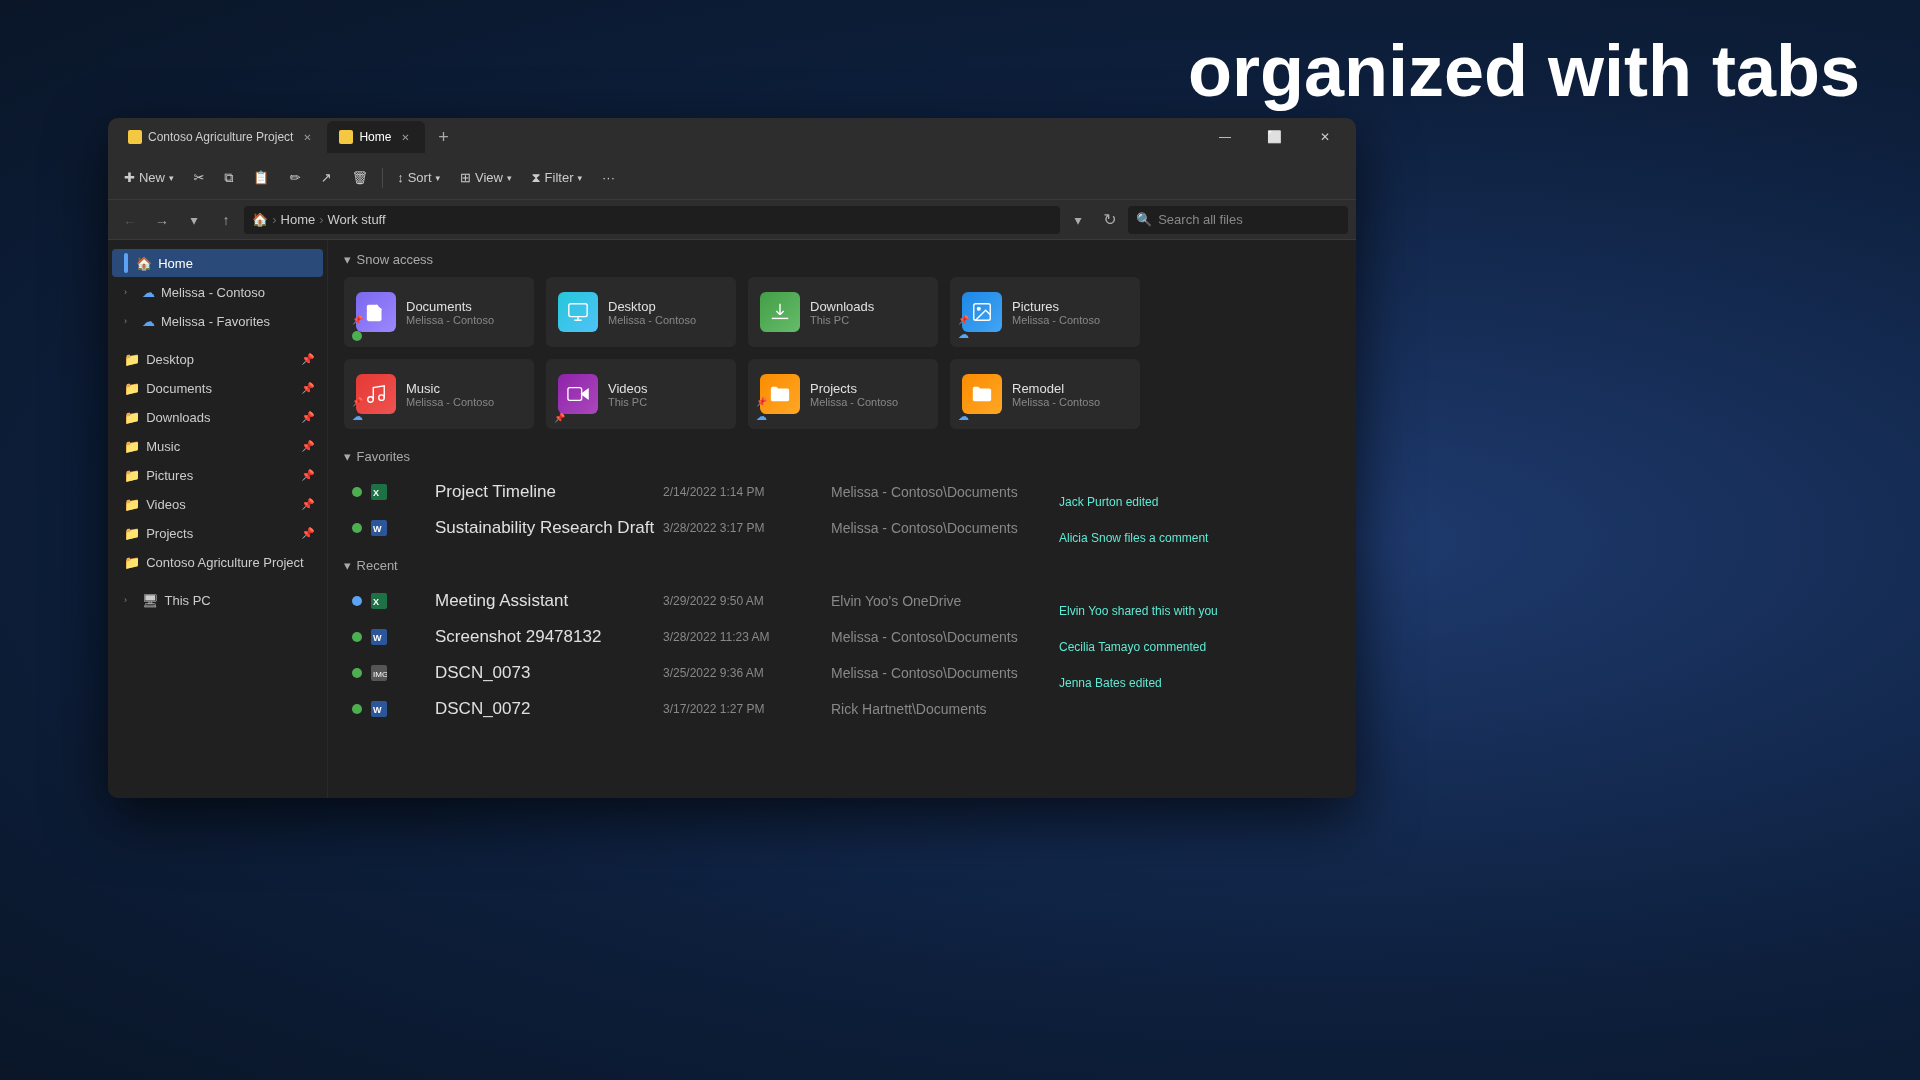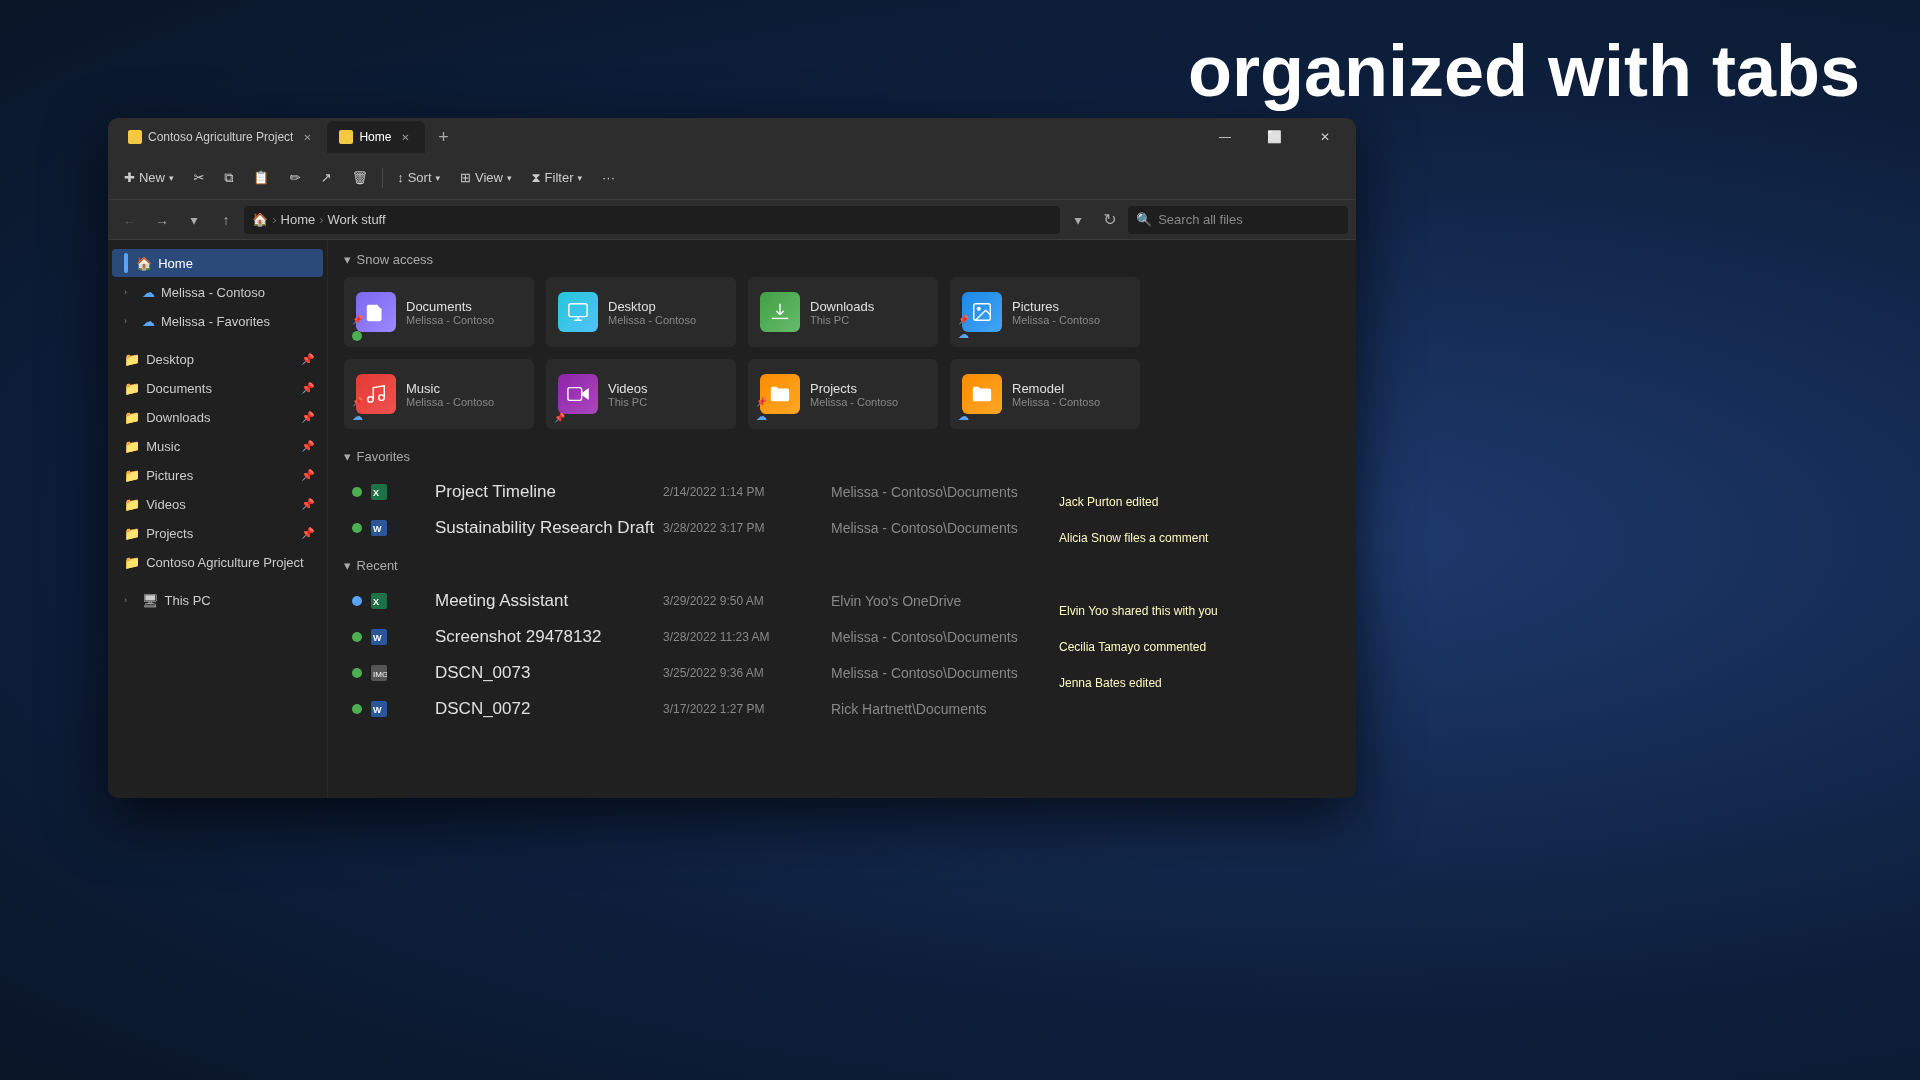--- a/index.html
+++ b/index.html
@@ -377,21 +377,21 @@
     }
 
     .file-location {
       font-size: 14px;
       color: #888;
       width: 220px;
     }
 
     .file-activity {
       font-size: 12px;
-      color: #fef9c3;
+      color: #5eead4;
       flex: 1;
       margin-top: 20px;
     }
 
     
     .icon-documents { color: #7b68ee; }
   </style>
 </head>
 <body>
 

